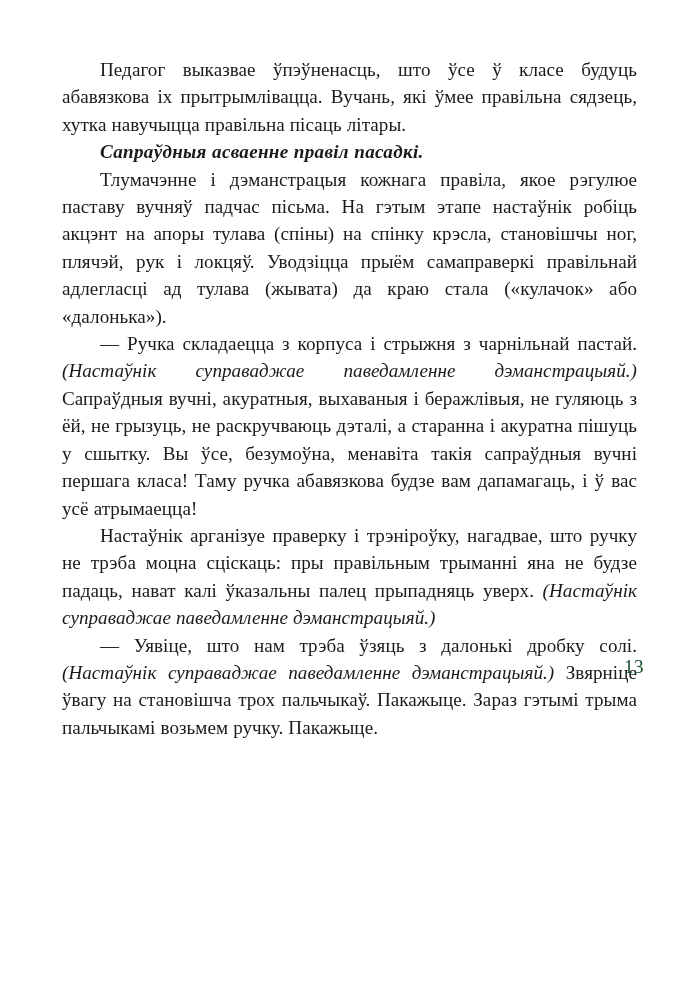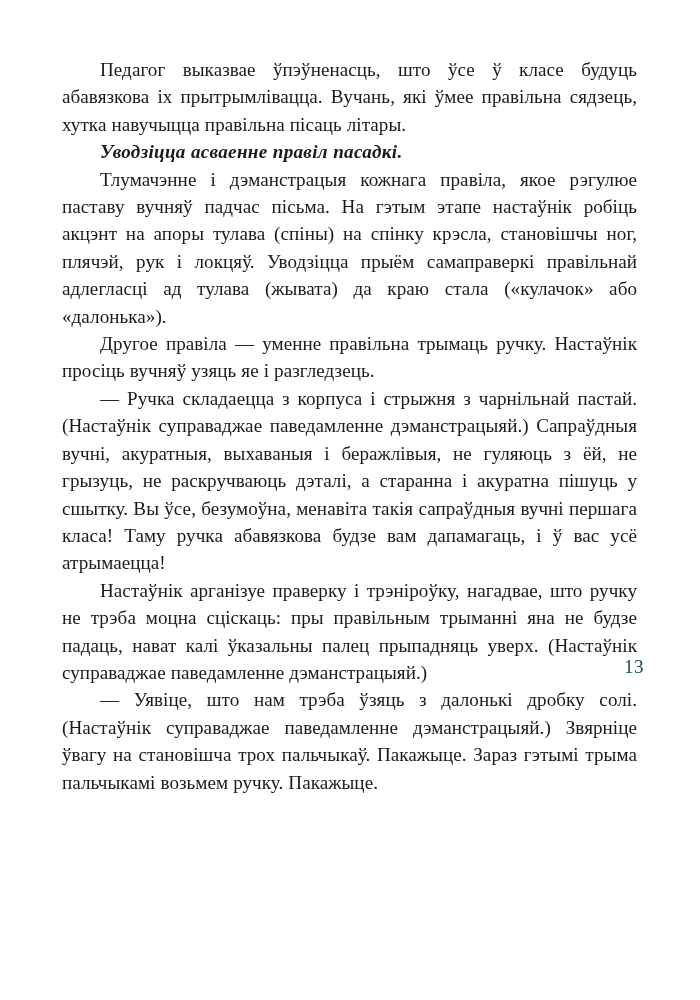--- a/index.html
+++ b/index.html
@@ -37,46 +37,46 @@
     padding: 0;
     text-indent: 38px;
   }
   .heading {
     font-weight: bold;
     font-style: italic;
     text-indent: 38px;
     letter-spacing: 0.3px;
   }
   .stage {
+    font-style: italic;
   }
   .pageno {
     position: absolute;
     right: 56px;
     bottom: 66px;
     font-size: 19.1px;
     font-weight: normal;
     letter-spacing: 0.4px;
     color: #14532d;
   }
 </style>
 </head>
 <body>
 
 <div class="page">
 
   <div class="body-text">
 
     <p>Педагог выказвае ўпэўненасць, што ўсе ў класе будуць абавязкова іх прытрымлівацца. Вучань, які ўмее правільна сядзець, хутка навучыцца правільна пісаць літары.</p>
 
-    <p class="heading">Уводзіцца асваенне правіл пасадкі.</p>
+    <p class="heading">Сапраўдныя асваенне правіл пасадкі.</p>
 
     <p>Тлумачэнне і дэманстрацыя кожнага правіла, якое рэгулюе паставу вучняў падчас пісьма. На гэтым этапе настаўнік робіць акцэнт на апоры тулава (спіны) на спінку крэсла, становішчы ног, плячэй, рук і локцяў. Уводзіцца прыём самаправеркі правільнай адлегласці ад тулава (жывата) да краю стала («кулачок» або «далонька»).</p>
 
 
-    <p>Другое правіла — уменне правільна трымаць ручку. Настаўнік просіць вучняў узяць яе і разгледзець.</p>
 
     <p><span>— Ручка складаецца з корпуса і стрыжня з чарнільнай пастай. </span><span class="stage">(Настаўнік суправаджае паведамленне дэманстрацыяй.)</span><span> Сапраўдныя вучні, акуратныя, выхаваныя і беражлівыя, не гуляюць з ёй, не грызуць, не раскручваюць дэталі, а старанна і акуратна пішуць у сшытку. Вы ўсе, безумоўна, менавіта такія сапраўдныя вучні першага класа! Таму ручка абавязкова будзе вам дапамагаць, і ў вас усё атрымаецца!</span></p>
 
 
     <p><span>Настаўнік арганізуе праверку і трэніроўку, нагадвае, што ручку не трэба моцна сціскаць: пры правільным трыманні яна не будзе падаць, нават калі ўказальны палец прыпадняць уверх. </span><span class="stage">(Настаўнік суправаджае паведамленне дэманстрацыяй.)</span></p>
 
     <p><span>— Уявіце, што нам трэба ўзяць з далонькі дробку солі. </span><span class="stage">(Настаўнік суправаджае паведамленне дэманстрацыяй.)</span><span> Звярніце ўвагу на становішча трох пальчыкаў. Пакажыце. Зараз гэтымі трыма пальчыкамі возьмем ручку. Пакажыце.</span></p>
 
 
   </div>

